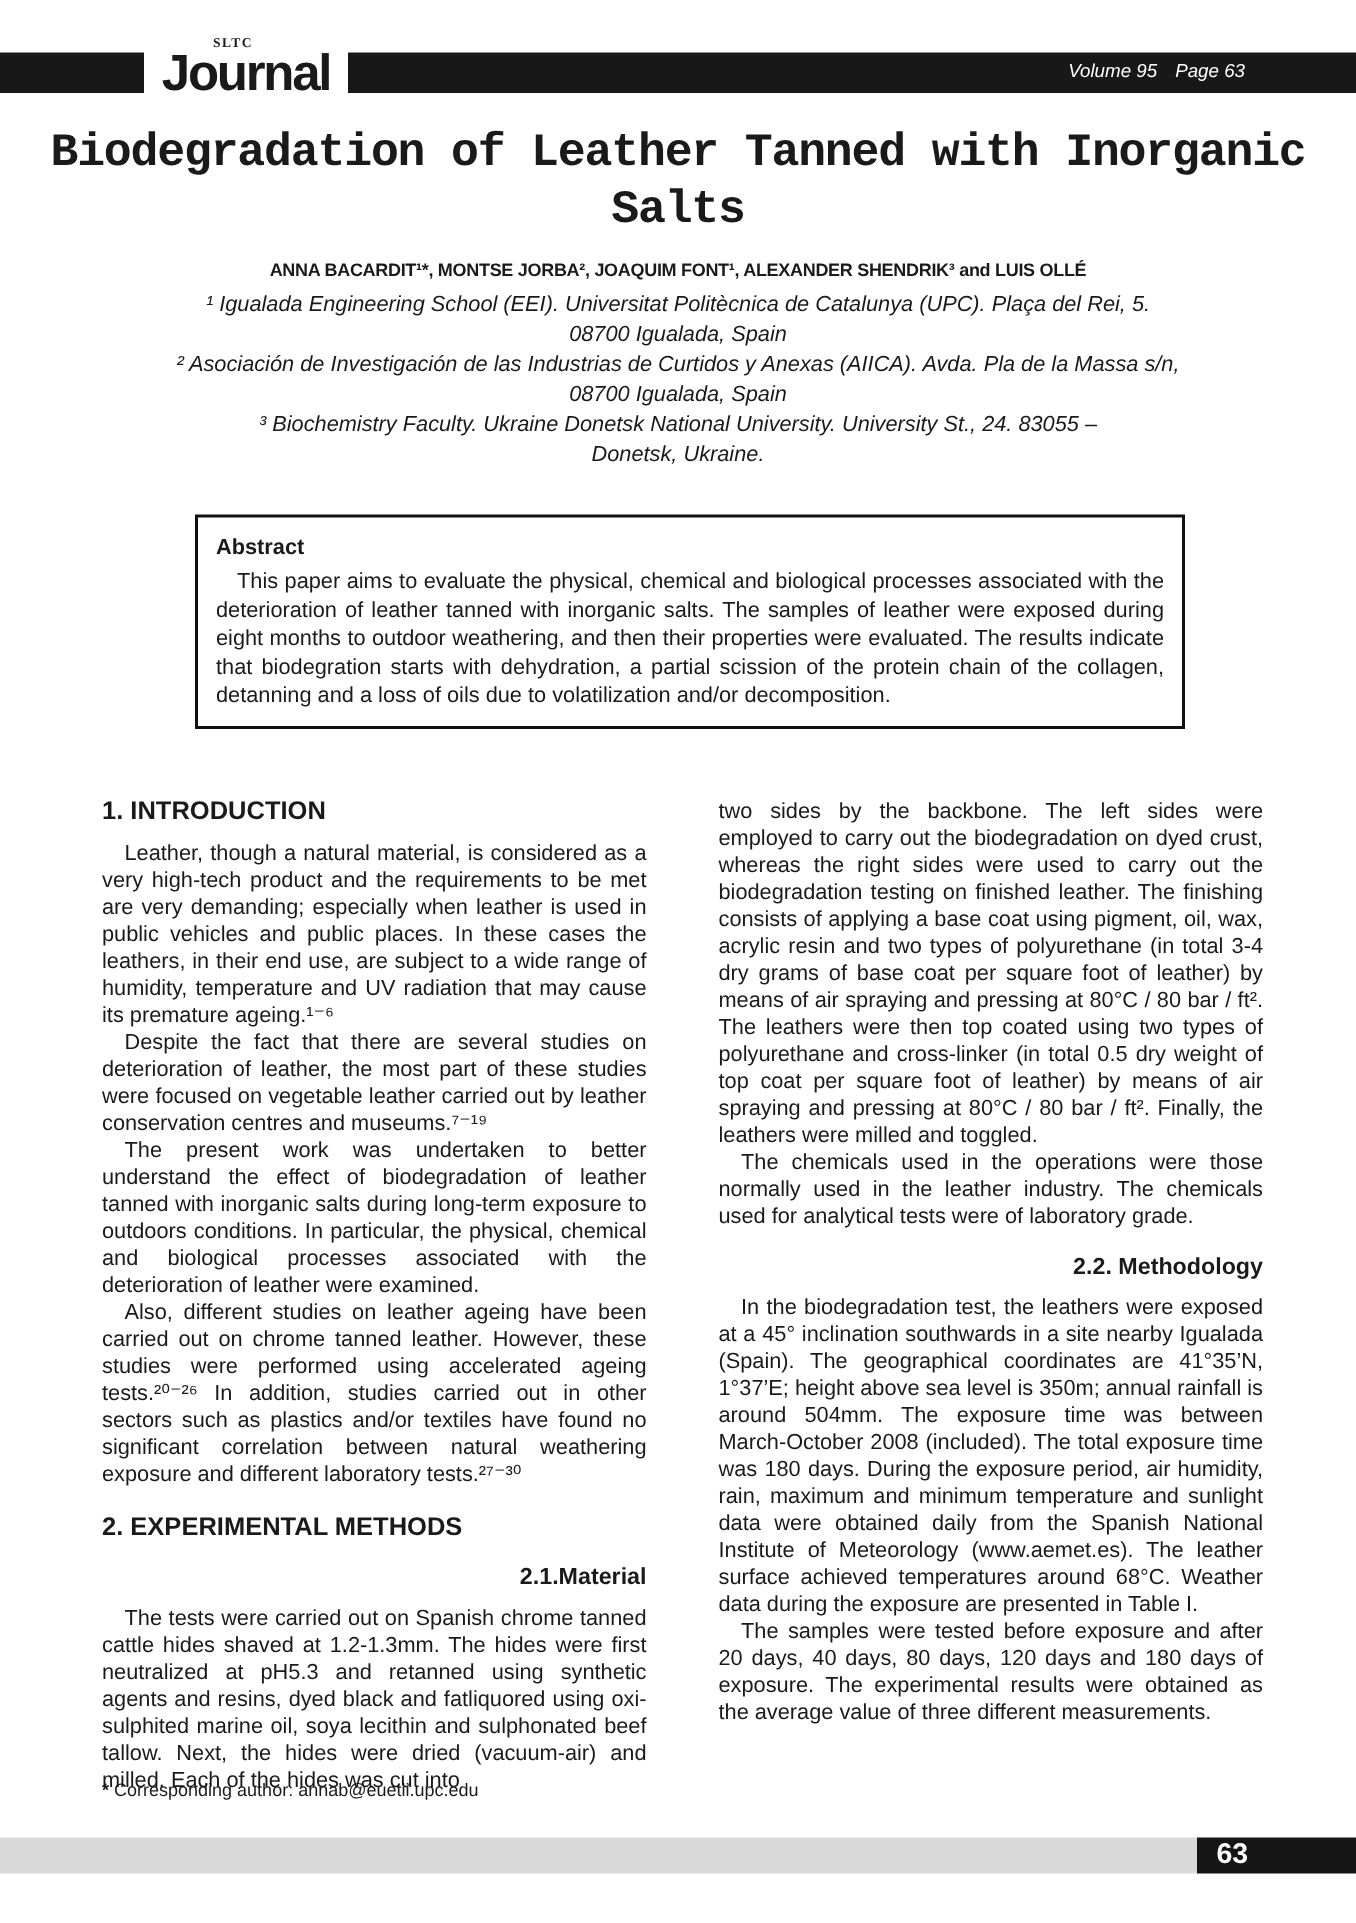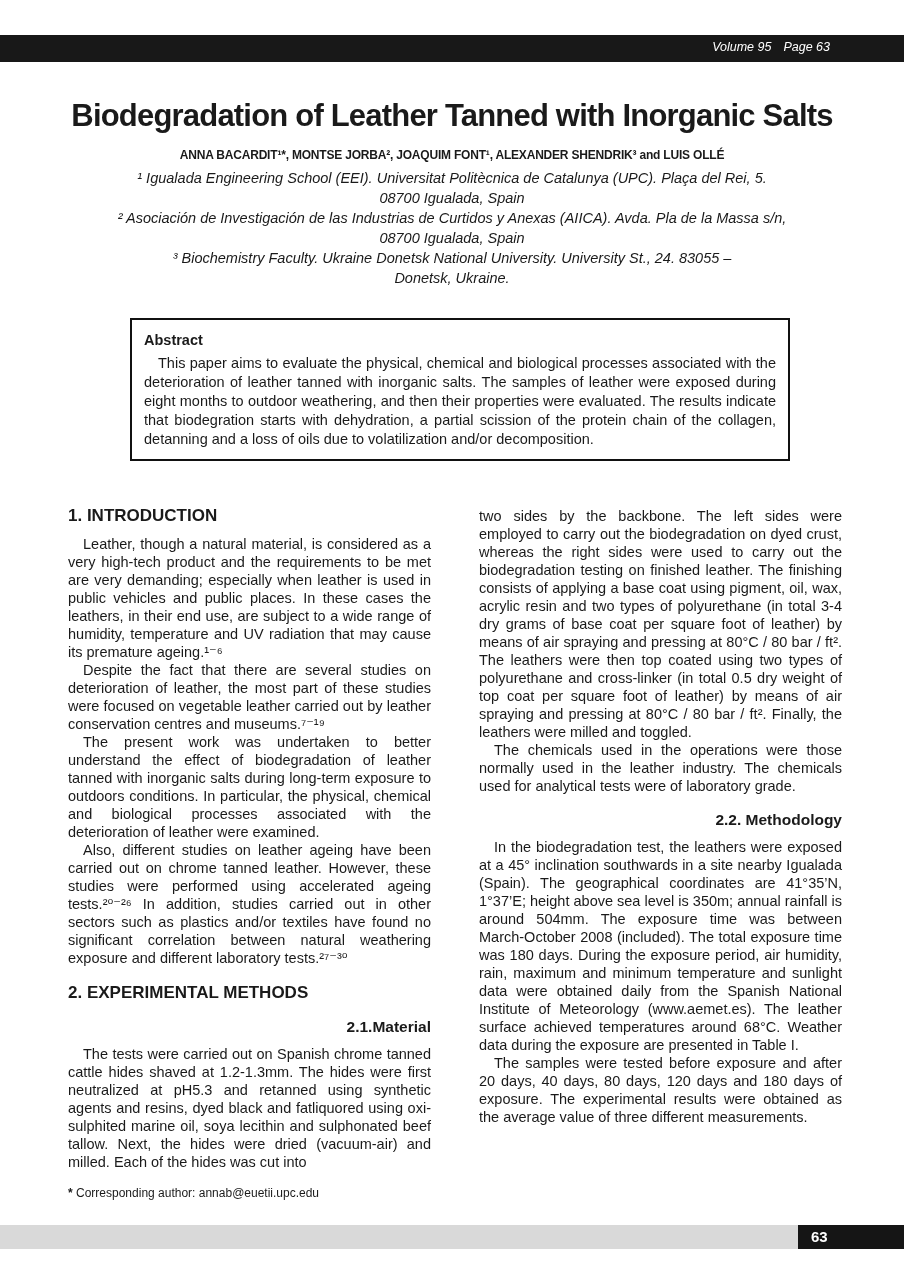--- a/index.html
+++ b/index.html
@@ -44,26 +44,27 @@
     right: 74px; top: 40px;
     color: #ffffff;
     font-style: italic;
     font-size: 12.5px;
   }
   .volume-info .sep { display: inline-block; width: 12px; }
 
   
   .content { position: absolute; left: 0; top: 0; width: 904px; padding-top: 84px; }
   .title {
-    margin: 13px;
+    margin: 0;
     text-align: center;
     font-size: 31px;
     font-weight: bold;
     letter-spacing: -0.8px;
     line-height: 38px;
+    font-family: Liberation Mono, monospace;
   }
   .byline {
     margin-top: 13px;
     text-align: center;
     font-size: 12px;
     font-weight: bold;
     letter-spacing: -0.2px;
   }
   .affiliations {
     margin-top: 6px;
@@ -128,33 +129,37 @@
     left: 0; top: 1225px;
     width: 798px; height: 24px;
     background: #d9d9d9;
   }
   .footer-black {
     position: absolute;
     left: 798px; top: 1225px;
     width: 106px; height: 24px;
     background: #151515;
     color: #ffffff;
-    font-size: 15px; font-weight: bold;
+    font-size: 19px; font-weight: bold;
     line-height: 24px;
     padding-left: 13px;
     box-sizing: border-box;
   }
 </style>
 </head>
 <body>
 
 <div class="page">
 
   <div class="topbar"></div>
 
+  <div class="logo-box">
+    <span class="logo-sltc">SLTC</span>
+    <span class="logo-text">Journal</span>
+  </div>
 
   <div class="volume-info"><span>Volume 95</span><span class="sep"></span><span>Page 63</span></div>
 
   <main class="content">
 
     <h1 class="title">Biodegradation of Leather Tanned with Inorganic Salts</h1>
 
     <div class="byline">ANNA BACARDIT¹*, MONTSE JORBA², JOAQUIM FONT¹, ALEXANDER SHENDRIK³ and LUIS OLLÉ</div>
 
     <div class="affiliations">

